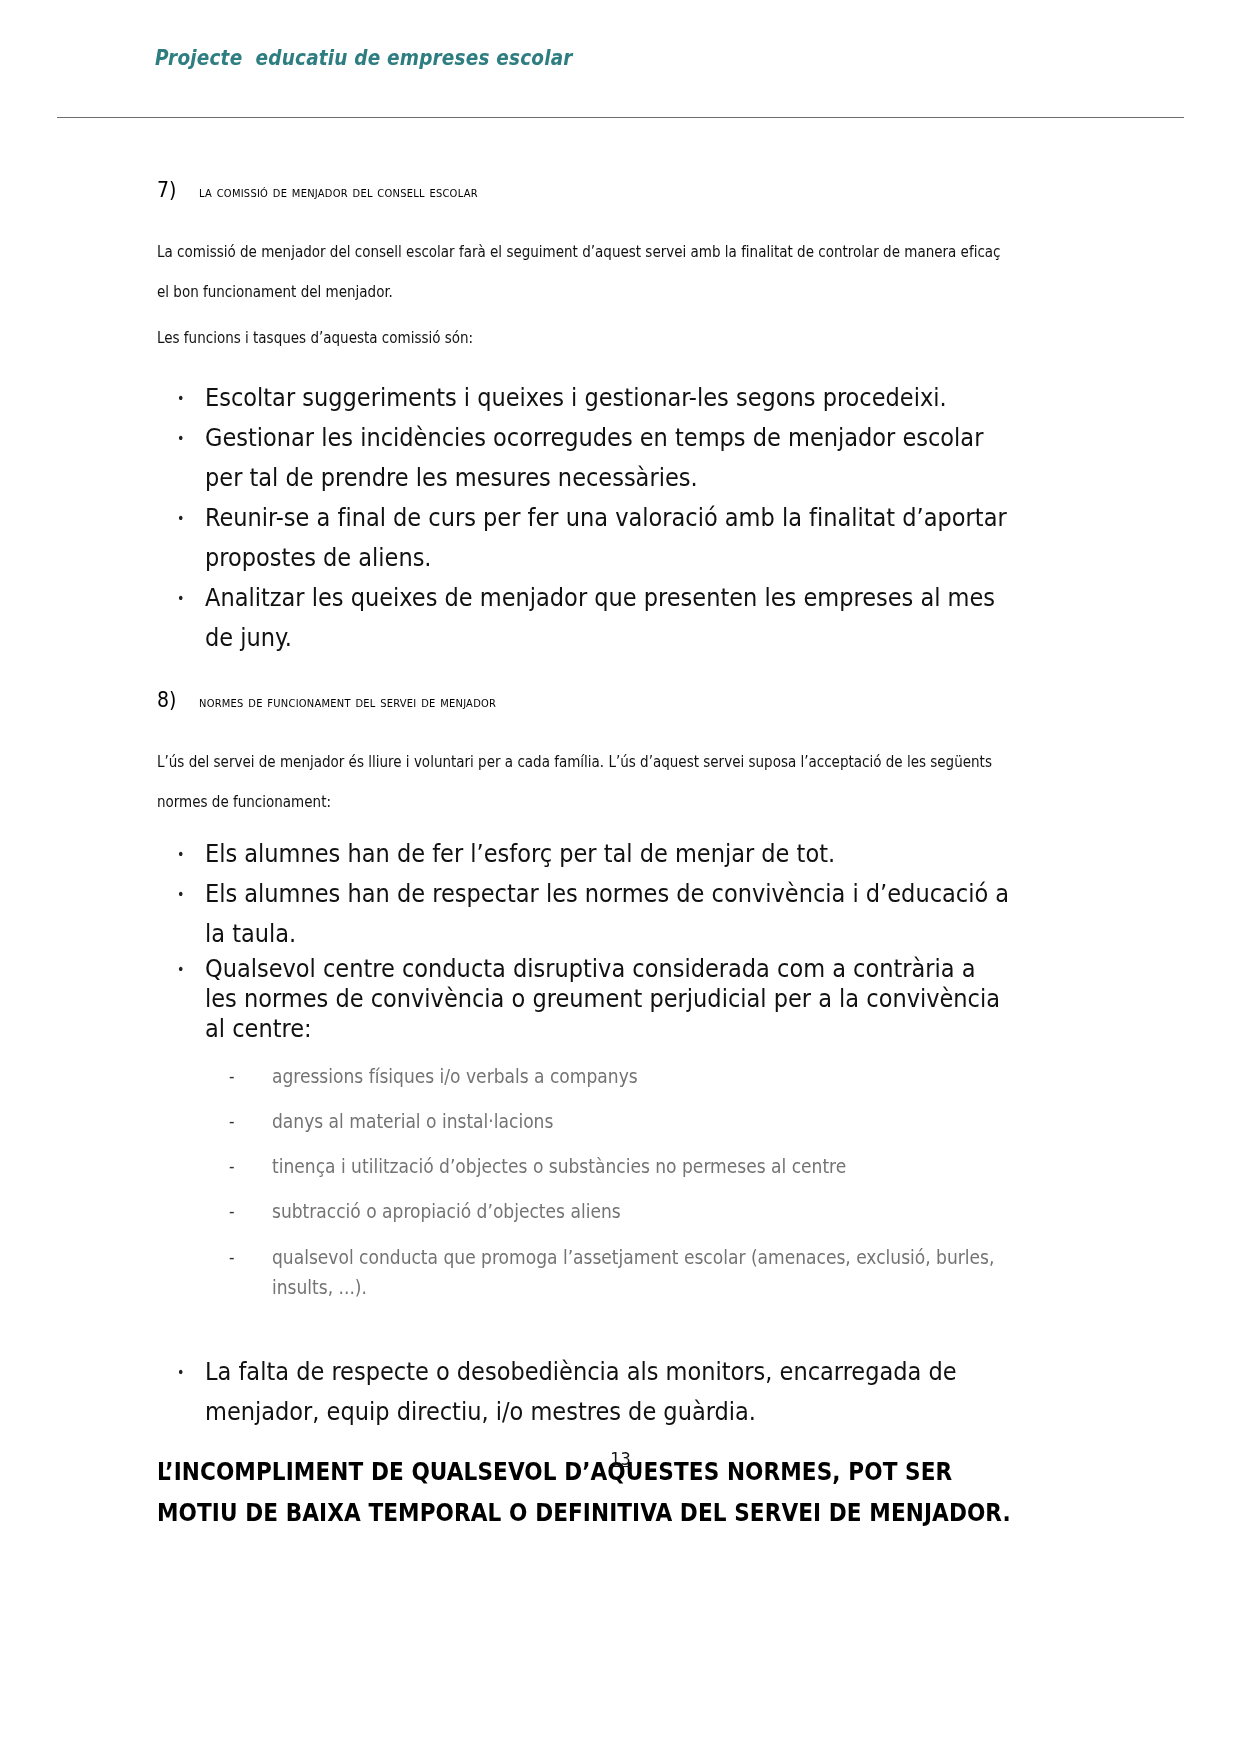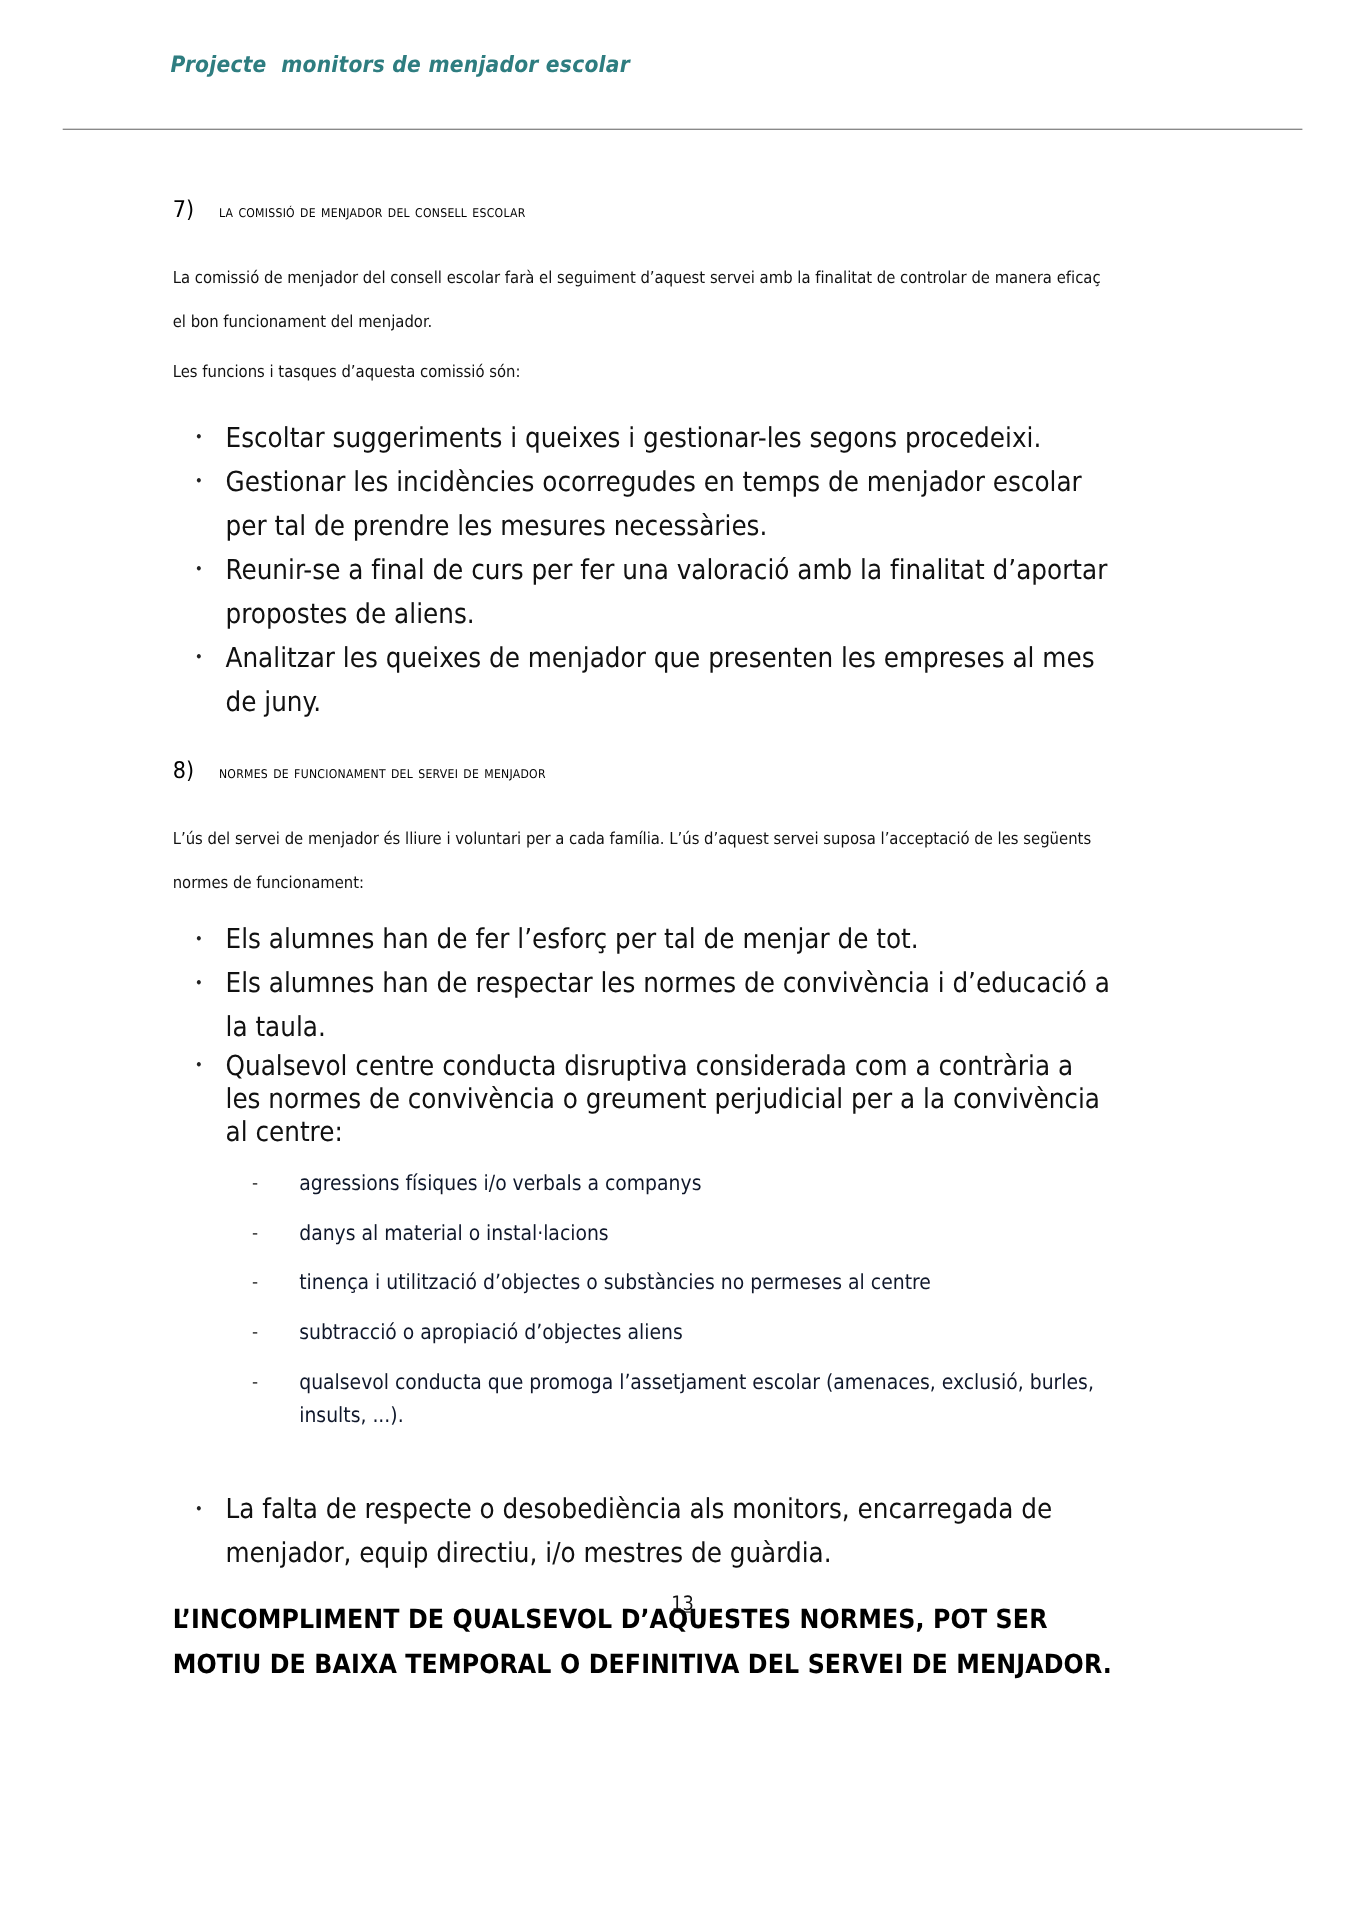--- a/index.html
+++ b/index.html
@@ -134,21 +134,21 @@
   .sublist {
     list-style: none;
     margin: 10px 0 0 0;
     padding: 0;
   }
   .sublist > li {
     position: relative;
     padding-left: 115px;
     font-size: 19px;
     line-height: 45px;
-    color: #0f172a;
+    color: #737373;
   }
   .sublist > li.two-line {
     line-height: 30px;
     margin-top: 8px;
   }
   .sublist > li::before {
     content: "-";
     position: absolute;
     left: 72px;
     top: 0;
@@ -178,21 +178,21 @@
     color: #111;
     text-decoration: underline;
   }
 </style>
 </head>
 <body>
 
 <div class="page">
 
   <div class="header-zone">
-    <div class="header-title">Projecte  monitors de menjador escolar</div>
+    <div class="header-title">Projecte  educatiu de empreses escolar</div>
     <hr class="header-rule">
   </div>
 
   <div class="content">
 
     <div class="section-heading">
       <span class="num">7)</span>
       <span class="htext">La comissió de menjador del consell escolar</span>
     </div>
 

